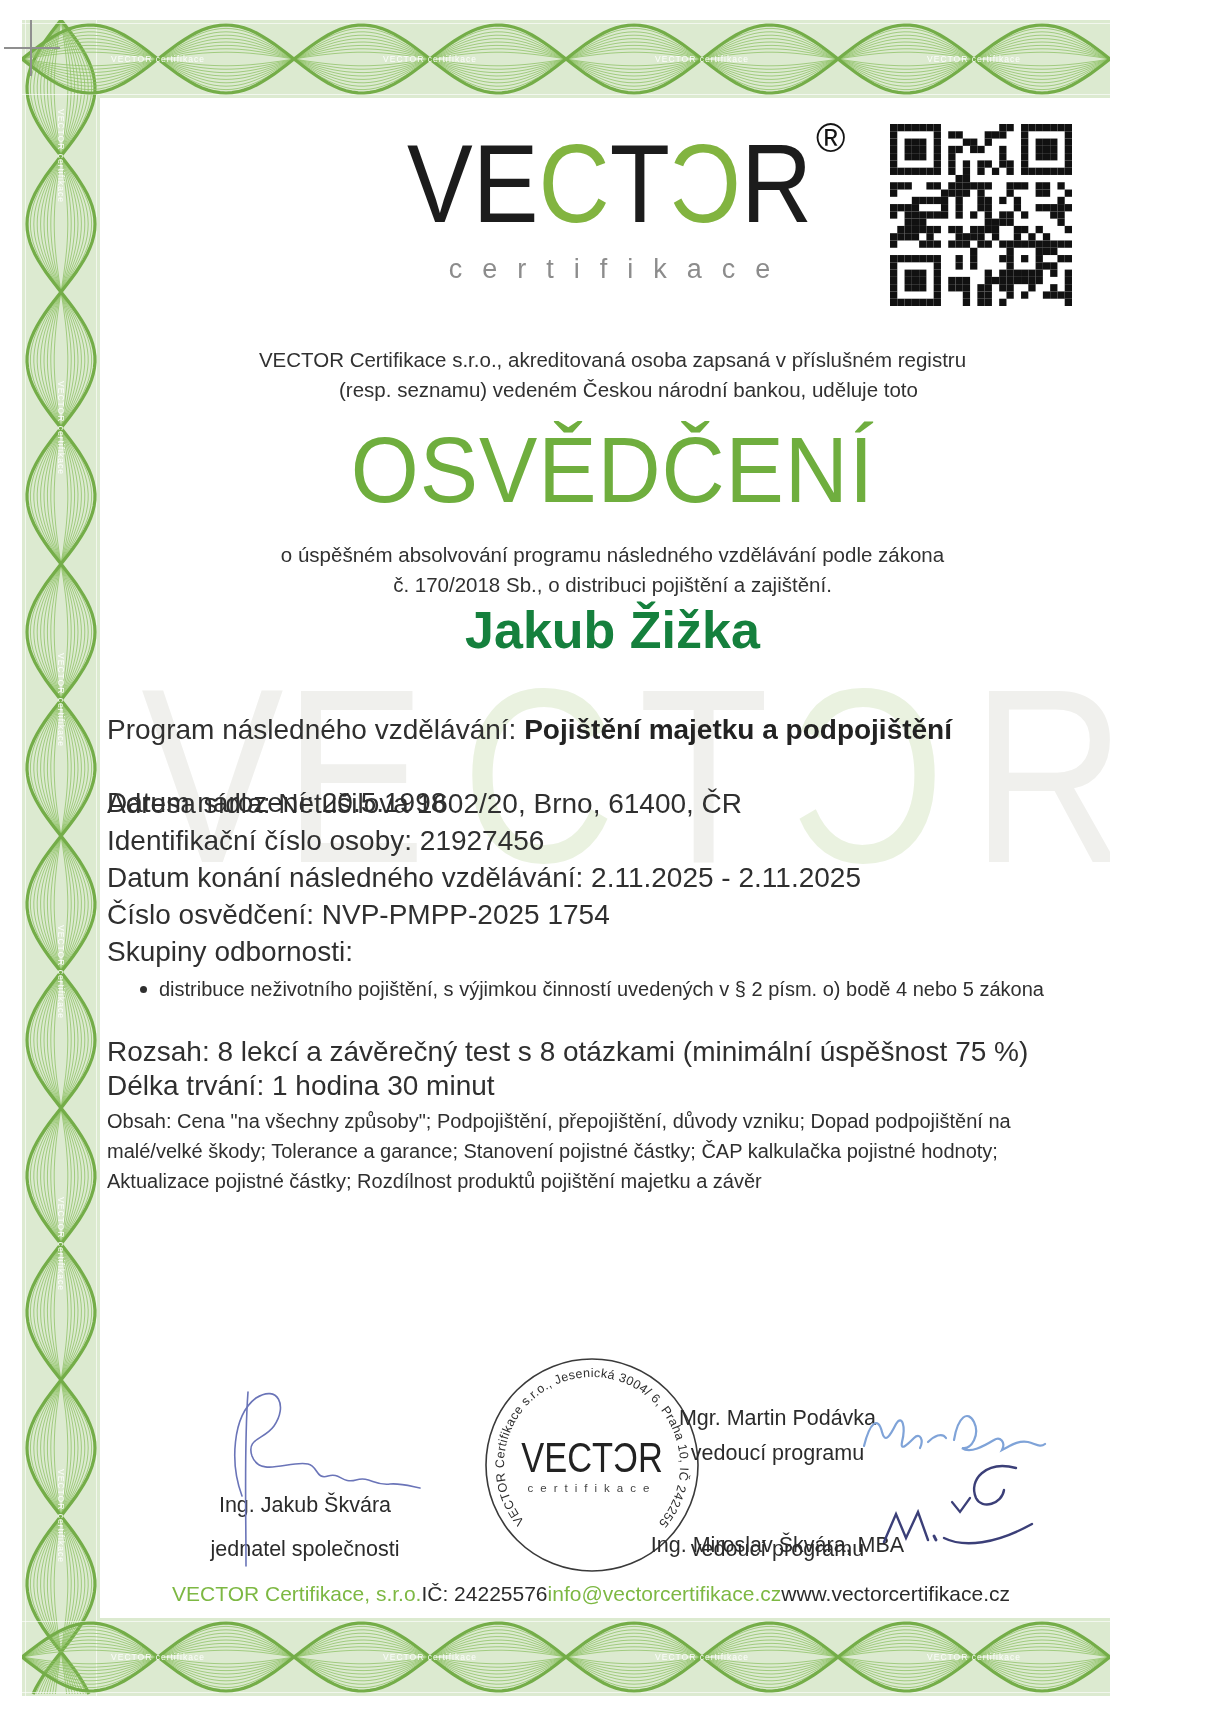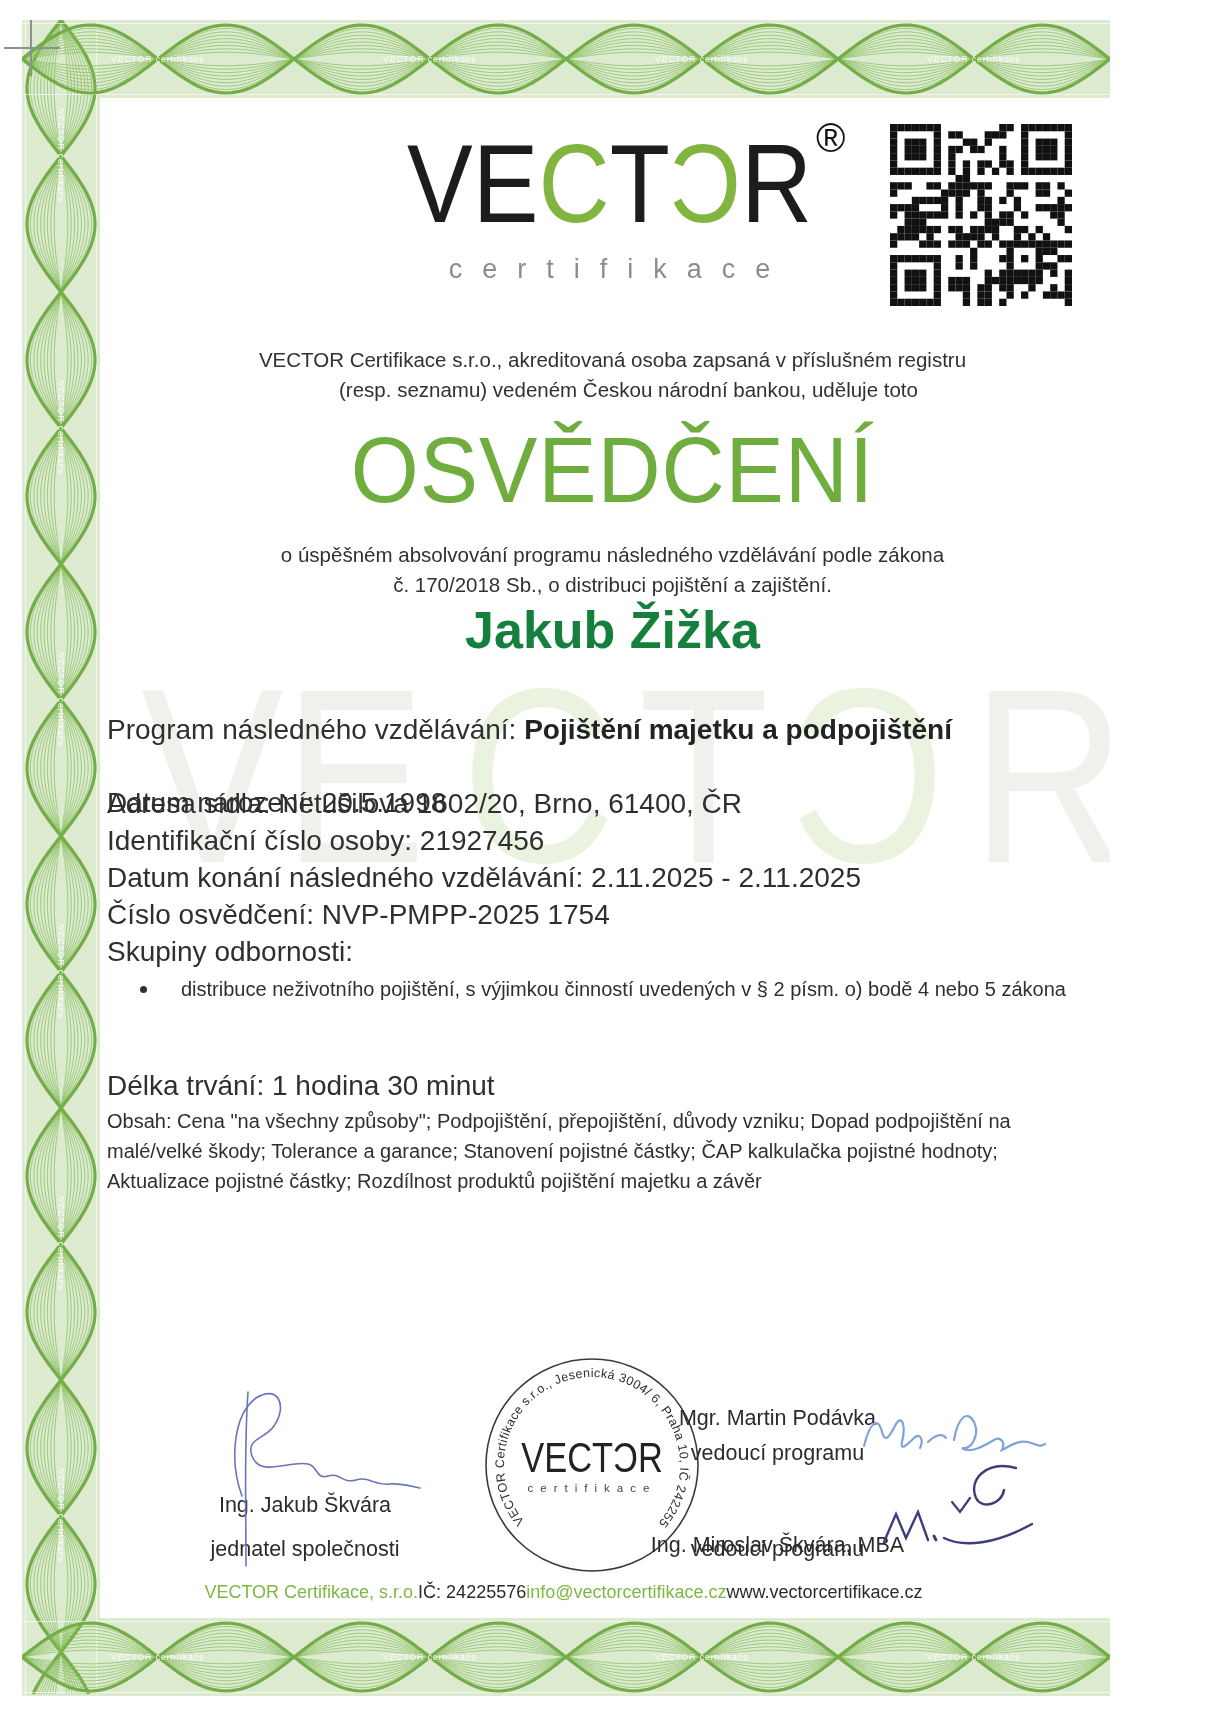--- a/index.html
+++ b/index.html
@@ -44,41 +44,41 @@
   .intro1{top:348px;font-size:20.5px;color:#313131;}
   .intro2{top:378px;font-size:20.5px;color:#313131;padding-left:16px;}
   .big-heading{top:420px;font-size:92px;line-height:1.1;color:var(--accent);font-weight:400;
                letter-spacing:1px;transform:scaleX(.95);transform-origin:center top;margin:0;}
   .sub1{top:543px;font-size:20.5px;color:#313131;text-align:center;}
   .sub2{top:573px;font-size:20.5px;color:#313131;}
   .recipient{top:600px;font-size:52px;font-weight:700;color:#15803d;margin:0;}
   .row{position:absolute;left:107px;font-size:28px;color:#2f2f2f;white-space:nowrap;z-index:1;}
   .row b{font-weight:700;color:#222;}
   .bullet-row{position:absolute;left:140px;top:978px;font-size:20px;color:#2f2f2f;z-index:1;
-              display:flex;align-items:flex-start;gap:22px;}
+              display:flex;align-items:flex-start;}
   .bullet-dot{width:7px;height:7px;border-radius:50%;background:#2f2f2f;margin:8px 12px 0 0;flex:none;}
   .paragraph{position:absolute;left:107px;top:1106px;width:992px;font-size:20px;line-height:30px;
              color:#2f2f2f;z-index:1;}
   
   .stamp{position:absolute;left:477px;top:1350px;z-index:2;}
   
   .sig{position:absolute;z-index:3;}
   .sig.left{left:212px;top:1376px;}
   .sig.r1{left:858px;top:1392px;}
   .sig.r2{left:868px;top:1458px;}
   .person{position:absolute;text-align:center;font-size:21.5px;color:#2b2b2b;white-space:nowrap;z-index:2;}
   .p-left-name{left:170px;width:270px;top:1493px;}
   .p-left-role{left:170px;width:270px;top:1537px;}
   .p-r1-name{left:655px;width:245px;top:1406px;}
   .p-r1-role{left:655px;width:245px;top:1441px;}
   .p-r2-name{left:645px;width:265px;top:1501px;margin-top:32px;}
   .p-r2-role{left:645px;width:265px;top:1537px;}
   
   .footer{position:absolute;left:117px;top:1582px;width:893px;display:flex;
-          justify-content:center;font-size:18px;color:#2b2b2b;z-index:2;white-space:nowrap;}
+          justify-content:flex-end;font-size:21px;color:#2b2b2b;z-index:2;white-space:nowrap;}
   .footer .green{color:var(--footer-link);}
 </style>
 </head>
 <body>
 
 <div class="page">
 
   <div class="band-bg top"></div>
   <div class="band-bg bottom"></div>
   <div class="band-bg left"></div>
@@ -561,20 +561,21 @@
   <div class="row" style="top:825px">Identifikační číslo osoby: 21927456</div>
   <div class="row" style="top:862px">Datum konání následného vzdělávání: 2.11.2025 - 2.11.2025</div>
   <div class="row" style="top:899px">Číslo osvědčení: NVP-PMPP-2025 1754</div>
   <div class="row" style="top:936px">Skupiny odbornosti:</div>
 
   <div class="bullet-row">
     <span class="bullet-dot"></span>
     <span>distribuce neživotního pojištění, s výjimkou činností uvedených v § 2 písm. o) bodě 4 nebo 5 zákona</span>
   </div>
 
+  <div class="row" style="top:1036px">Rozsah: 8 lekcí a závěrečný test s 8 otázkami (minimální úspěšnost 75 %)</div>
   <div class="row" style="top:1070px">Délka trvání: 1 hodina 30 minut</div>
   <div class="paragraph">Obsah: Cena "na všechny způsoby"; Podpojištění, přepojištění, důvody vzniku; Dopad podpojištění na malé/velké škody; Tolerance a garance; Stanovení pojistné částky; ČAP kalkulačka pojistné hodnoty; Aktualizace pojistné částky; Rozdílnost produktů pojištění majetku a závěr</div>
 
   <svg class="stamp" width="230" height="230" viewBox="0 0 230 230">
     <circle cx="115" cy="115" r="106" fill="none" stroke="#3a3a3a" stroke-width="1.6"></circle>
     <path id="stamp-arc" d="M 47.6,171.6 A 88 88 0 0 1 115,27 A 88 88 0 0 1 182.4,171.6" fill="none"></path>
     <text font-size="12.5" fill="#2d2d2d" letter-spacing="0.4">
       <textPath href="#stamp-arc" startOffset="0">VECTOR Certifikace s.r.o., Jesenická 3004/ 6, Praha 10, IČ 24225576</textPath>
     </text>
     <g transform="translate(115,122)">

